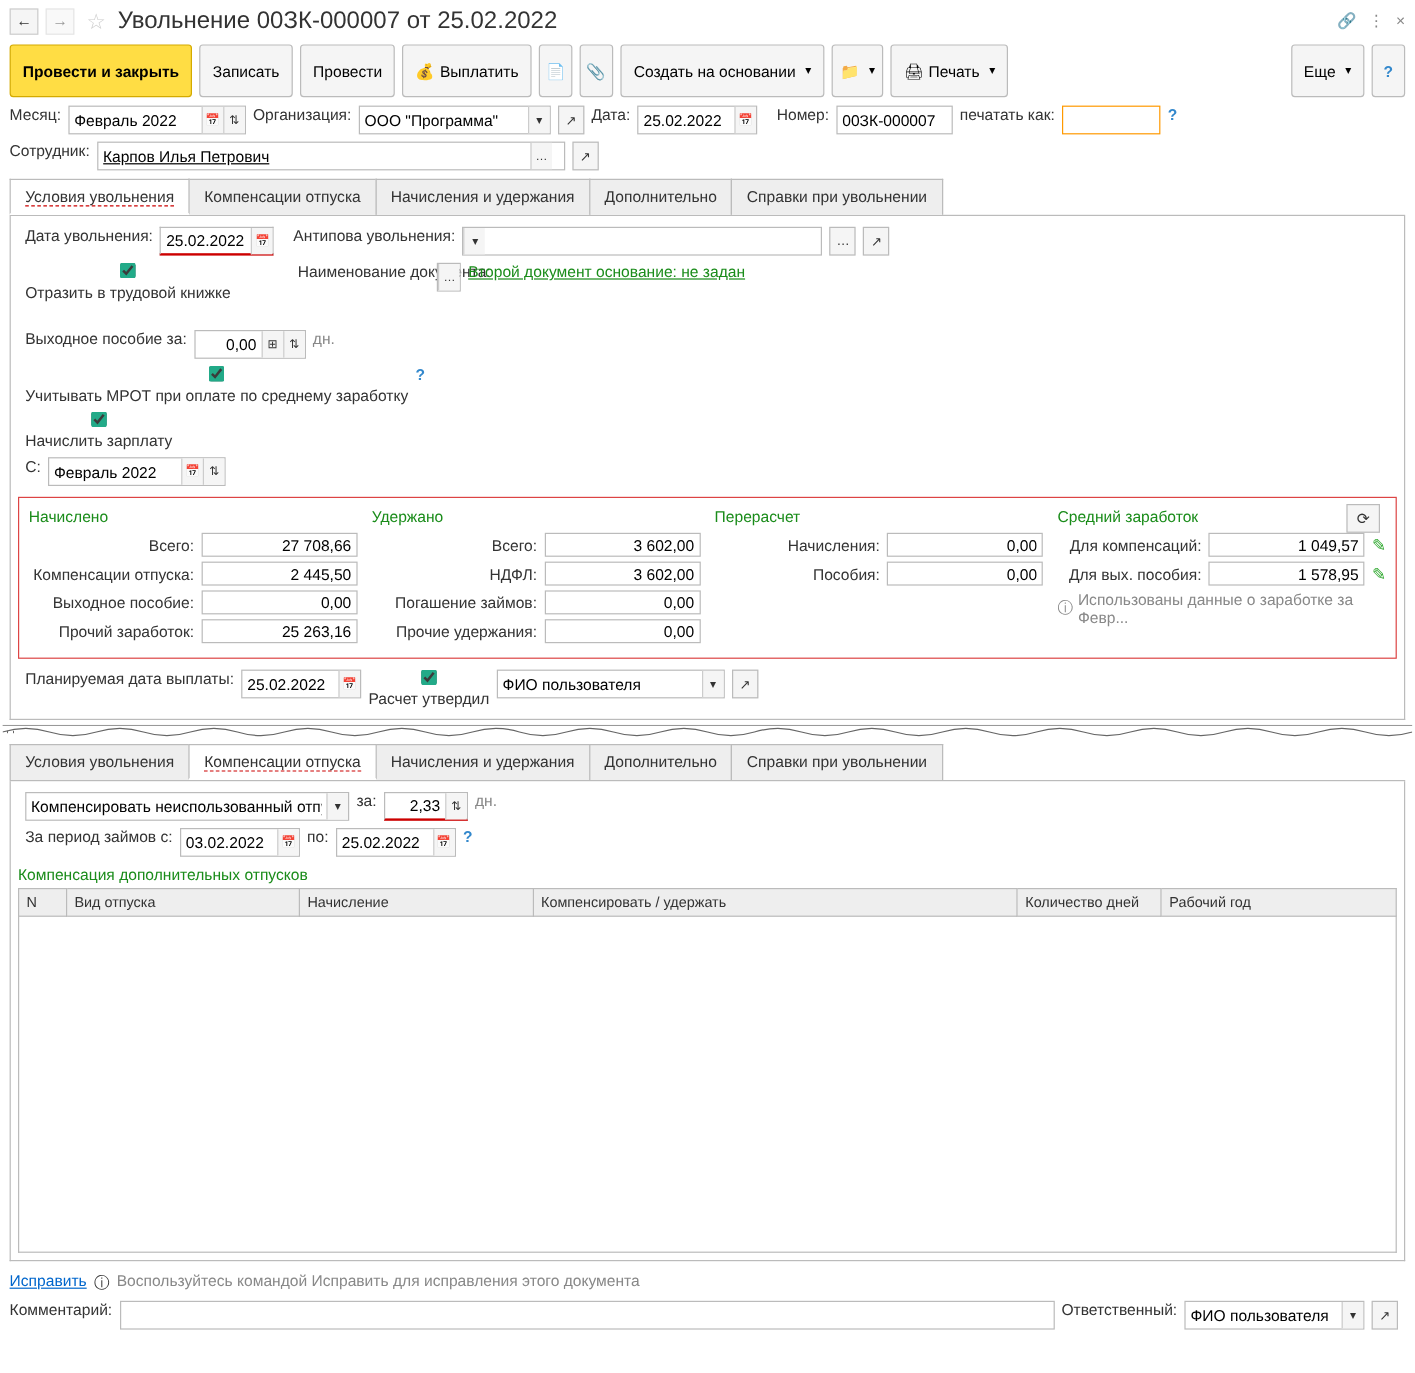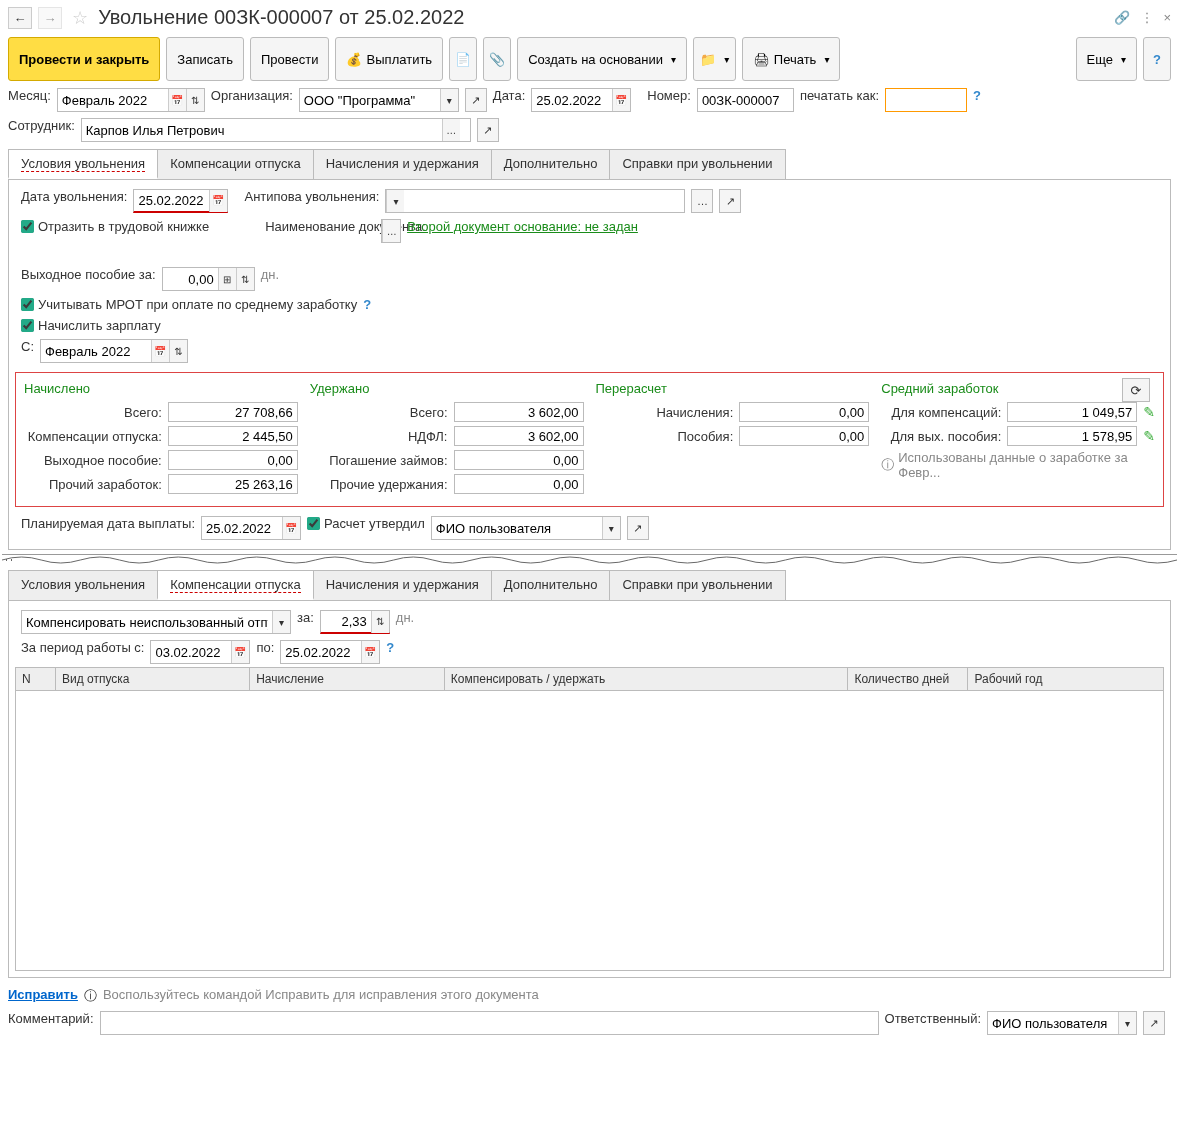--- a/index.html
+++ b/index.html
@@ -22,24 +22,24 @@
 .input-wrap input { border: none; outline: none; padding: 0 4px; height: 22px; background: transparent; }
 .input-wrap.red-underline { border-bottom: 2px solid #c00; }
 .input-wrap.orange { border: 1px solid #ff9900; }
 .sm-btn { width: 18px; height: 22px; border-left: 1px solid #ccc; display: inline-flex; align-items: center; justify-content: center; font-size: 10px; cursor: pointer; background: #f5f5f5; }
 .ext-btn { width: 22px; height: 24px; border: 1px solid #bbb; display: inline-flex; align-items: center; justify-content: center; cursor: pointer; background: #f5f5f5; font-size: 11px; }
 .tabs { display: flex; border-bottom: 1px solid #bbb; margin: 4px 6px 0 6px; }
 .tab { padding: 6px 12px; border: 1px solid #bbb; border-bottom: none; background: #eee; cursor: pointer; margin-right: -1px; }
 .tab.active { background: #fff; border-bottom: 2px solid #fff; position: relative; z-index: 1; }
 .tab.active.red-dashed span { border-bottom: 1px dashed #c00; }
 .tab-content { border: 1px solid #bbb; border-top: none; margin: 0 6px; padding: 6px; }
-.chk { display: inline-flex; align-items: center; gap: 4px; }
+.chk { display: inline-flex; align-items: center; gap: 4px; flex-direction: column; }
 .chk input { accent-color: #2a8; }
 .link { color: #1a8c1a; text-decoration: underline; cursor: pointer; }
-.link.blue { color: #0066cc; font-weight: bold; }
+.link.blue { color: #0066cc; }
 .red-box { border: 1px solid #d44; padding: 8px; margin: 6px 0; }
 .grid4 { display: grid; grid-template-columns: 1fr 1fr 1fr 1fr; gap: 8px 12px; }
 .grid-head { color: #1a8c1a; font-weight: normal; margin-bottom: 6px; }
 .num-row { display: flex; justify-content: space-between; align-items: center; gap: 6px; margin-bottom: 4px; }
 .num-row .lbl { text-align: right; flex: 1; }
 .num-input { border: 1px solid #bbb; width: 130px; height: 20px; text-align: right; padding: 0 4px; background: #fff; }
 .pencil { color: #3a3; cursor: pointer; font-size: 14px; }
 .info-note { color: #888; font-size: 12px; display: flex; align-items: center; gap: 4px; }
 .refresh-btn { position: absolute; right: 14px; width: 28px; height: 24px; border: 1px solid #bbb; display: flex; align-items: center; justify-content: center; background: #f5f5f5; }
 .torn { height: 12px; background: #fff; position: relative; overflow: hidden; margin: 4px 0; }
@@ -111,21 +111,21 @@
     </span>
   <span class="lbl">печатать как:</span>
   <span class="input-wrap orange">
       <input style="width: 80px;" value="">
     </span>
   <span class="help-icon">?</span>
 </div>
 <div class="form-row">
   <span class="lbl">Сотрудник:</span>
   <span class="input-wrap" style="flex:0 0 390px">
-      <input style="width: 360px;" value="Карпов Илья Петрович">
+      <input style="width: 360px; text-decoration: underline;" value="Карпов Илья Петрович">
       <span class="sm-btn">…</span>
     </span>
   <span class="ext-btn">↗</span>
 </div>
 
 <div class="tabs">
   <div class="tab active red-dashed"><span>Условия увольнения</span></div>
   <div class="tab">Компенсации отпуска</div>
   <div class="tab">Начисления и удержания</div>
   <div class="tab">Дополнительно</div>
@@ -301,32 +301,33 @@
         <span class="sm-btn">▾</span>
       </span>
     <span class="lbl">за:</span>
     <span class="input-wrap red-underline">
         <input style="width: 50px; text-align: right;" value="2,33">
         <span class="sm-btn">⇅</span>
       </span>
     <span class="lbl" style="color:#888">дн.</span>
   </div>
   <div class="form-row">
-    <span class="lbl">За период работы с:</span>
+    <span class="lbl">За период займов с:</span>
     <span class="input-wrap">
         <input style="width: 80px;" value="03.02.2022">
         <span class="sm-btn">📅</span>
       </span>
     <span class="lbl">по:</span>
     <span class="input-wrap">
         <input style="width: 80px;" value="25.02.2022">
         <span class="sm-btn">📅</span>
       </span>
     <span class="help-icon">?</span>
   </div>
+  <div style="color:#1a8c1a;margin:4px 0">Компенсация дополнительных отпусков</div>
   <table class="tbl">
     <thead>
         <tr>
       <th style="width:40px">N</th>
       <th>Вид отпуска</th>
       <th>Начисление</th>
       <th>Компенсировать / удержать</th>
       <th style="width:120px">Количество дней</th>
       <th>Рабочий год</th>
     </tr>

